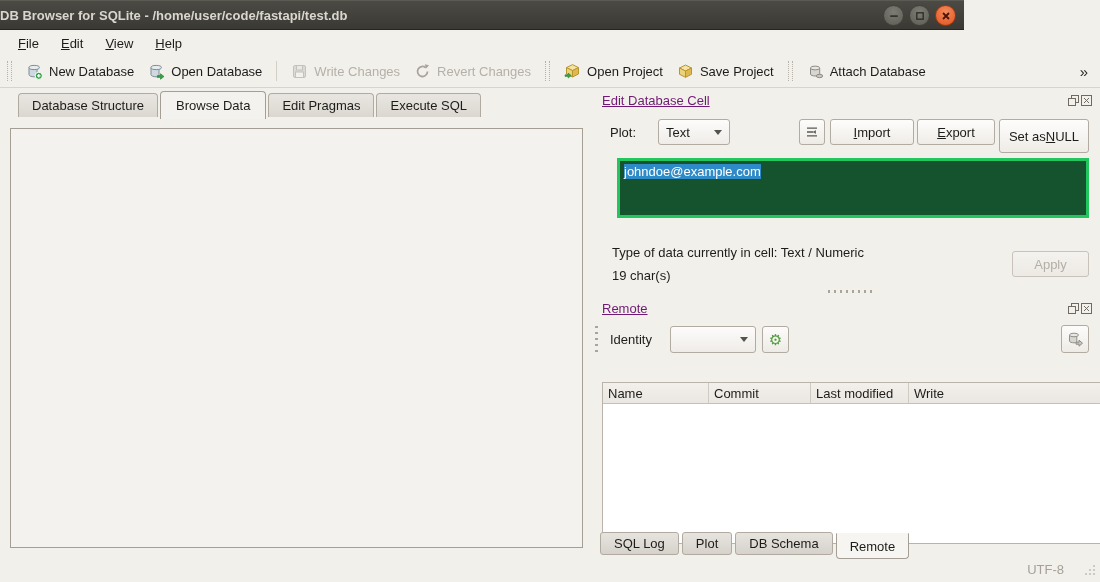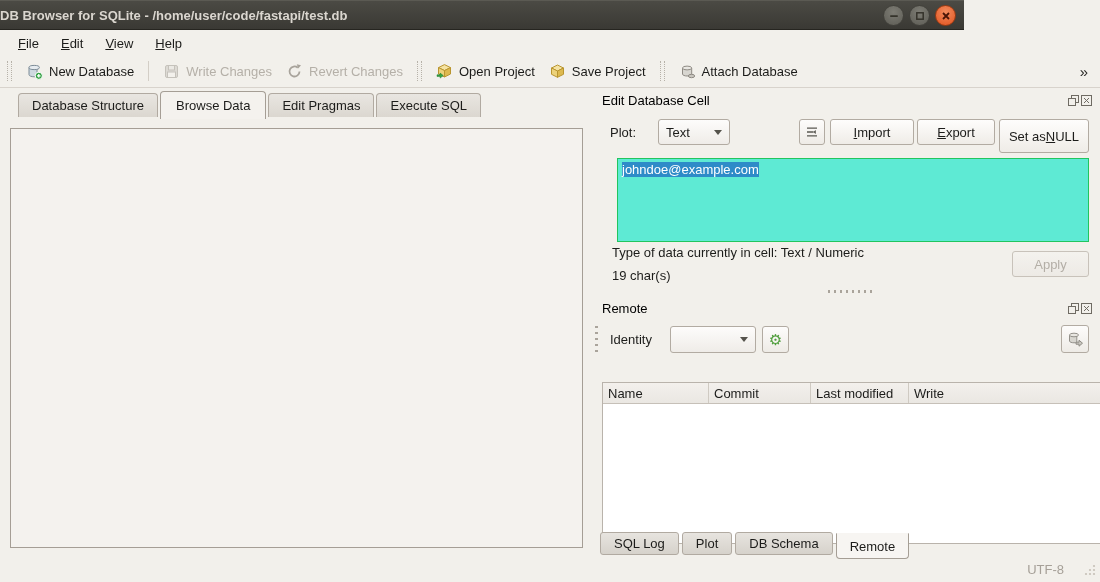--- a/index.html
+++ b/index.html
@@ -70,23 +70,23 @@
     font-weight:bold;display:flex;align-items:center;justify-content:center;}
   .gc{border-right:1px solid #dbd7d0;border-bottom:1px solid #dbd7d0;display:flex;align-items:center;
     padding:0 4px;overflow:hidden;white-space:nowrap;}
   .gc.sel{background:#3a7dbd;color:#fff;border-right-color:#3a7dbd;}
 
   
   .pgbtn{width:27px;height:26px;}
   .pgtext{position:absolute;left:84px;top:514px;height:26px;display:flex;align-items:center;white-space:nowrap;}
 
   
-  .dock-title{position:absolute;font-size:13px;color:#000000;white-space:nowrap;}
+  .dock-title{position:absolute;font-size:13px;color:#701a75;white-space:nowrap;text-decoration:underline;}
   .dock-icons{position:absolute;display:flex;gap:2px;}
-  .editor{position:absolute;left:617px;top:158px;width:472px;height:84px;background:#5eead4;border:1px solid #22c55e;padding:3px 4px;}
+  .editor{position:absolute;left:617px;top:158px;width:472px;height:60px;background:#14532d;border:3px solid #22c55e;padding:3px 4px;}
   .editor .seltext{background:#2e8bc8;color:#fff;}
   .hsplit{position:absolute;left:828px;top:290px;width:44px;height:3px;
     background:repeating-linear-gradient(90deg,#aaa49b 0 2px,transparent 2px 6px);}
   .vsplit{position:absolute;left:595px;top:326px;width:3px;height:30px;
     background:repeating-linear-gradient(180deg,#aaa49b 0 2px,transparent 2px 6px);}
   .rgrid{position:absolute;left:602px;top:358px;width:548px;height:162px;background:#fff;border:1px solid #b9b3ab;margin-top:24px;}
   .rghead{display:flex;height:21px;background:linear-gradient(#f3f0ec,#eae7e2);border-bottom:1px solid #c6c0b8;}
   .rgh{display:flex;align-items:center;padding:0 5px;border-right:1px solid #cfcac2;overflow:hidden;white-space:nowrap;}
   .rc-1{width:106px;flex:none;}.rc-2{width:102px;flex:none;}.rc-3{width:98px;flex:none;}.rc-4{flex:1;border-right:none;}
 
@@ -140,20 +140,28 @@
     <span class="tb">
       <svg width="17" height="17" viewBox="0 0 17 17">
         <path d="M3 4.5 V11.6 c0 1.3 2.4 2.2 5.2 2.2 1 0 2-.12 2.8-.33 V4.5" fill="#cfd9e0" stroke="#7d8c97"></path>
         <ellipse cx="8.2" cy="4.5" rx="5.2" ry="2.1" fill="#e6ebef" stroke="#7d8c97"></ellipse>
         <circle cx="12.8" cy="12.8" r="3.6" fill="#33a043" stroke="#fff"></circle>
         <path d="M12.8 11v3.6M11 12.8h3.6" stroke="#fff" stroke-width="1.3"></path>
       </svg>
       <span>New Database</span>
     </span>
 
+    <span class="tb">
+      <svg width="17" height="17" viewBox="0 0 17 17">
+        <path d="M3 4.5 V11.6 c0 1.3 2.4 2.2 5.2 2.2 1 0 2-.12 2.8-.33 V4.5" fill="#cfd9e0" stroke="#7d8c97"></path>
+        <ellipse cx="8.2" cy="4.5" rx="5.2" ry="2.1" fill="#e6ebef" stroke="#7d8c97"></ellipse>
+        <path d="M9.3 12.6h3.2v-1.9l3.5 2.8-3.5 2.8v-1.9H9.3z" fill="#37a546" stroke="#1d7d2c" stroke-width="0.6"></path>
+      </svg>
+      <span>Open Database</span>
+    </span>
 
     <span class="tb-sep"></span>
 
     <span class="tb disabled">
       <svg width="17" height="17" viewBox="0 0 17 17" opacity="0.55">
         <rect x="2.5" y="2.5" width="12" height="12" rx="1.5" fill="#ccc9c3" stroke="#a29d95"></rect>
         <rect x="5.5" y="2.5" width="6" height="4.5" fill="#e7e4df" stroke="#a29d95"></rect>
         <rect x="4.5" y="9" width="8" height="5.5" fill="#f4f2ee" stroke="#a29d95"></rect>
       </svg>
       <span>Write Changes</span>

